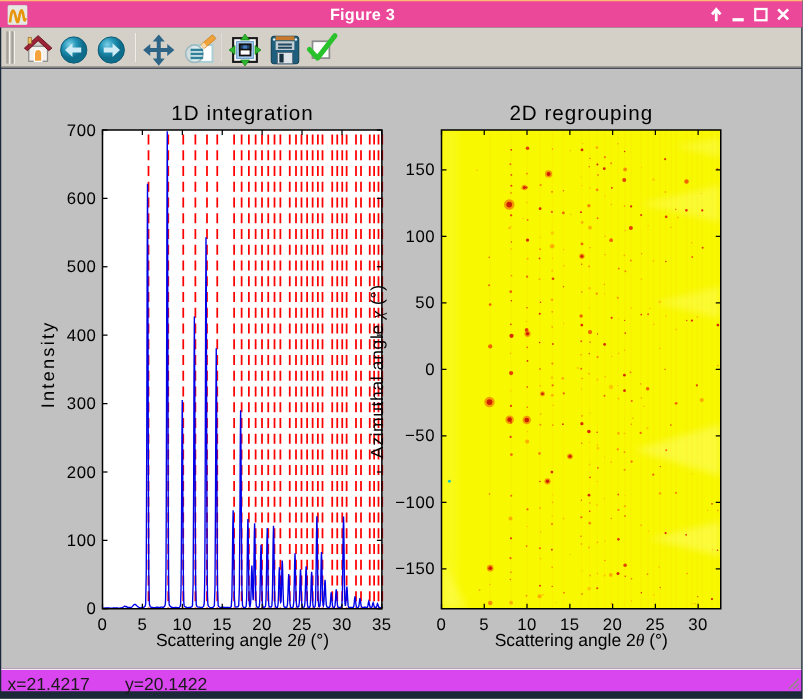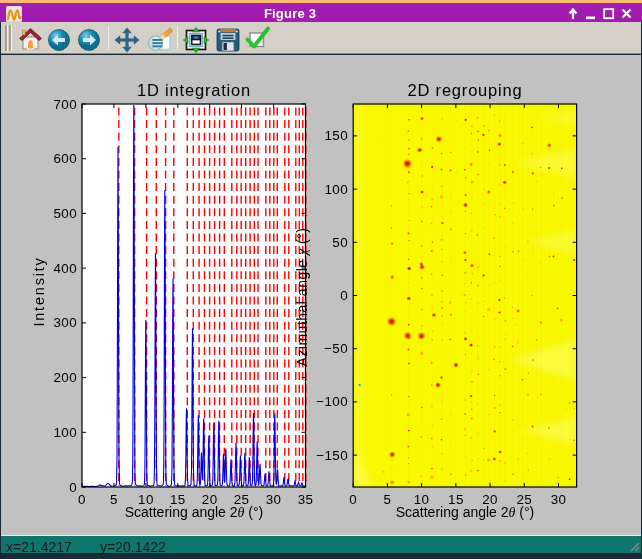--- a/index.html
+++ b/index.html
@@ -1,20 +1,20 @@
 <!DOCTYPE html>
 <html><head><meta charset="utf-8"><style>
 *{margin:0;padding:0;box-sizing:border-box}
 body{width:642px;height:559px;background:#1b2838;font-family:"Liberation Sans",sans-serif;position:relative;overflow:hidden}
-#titlebar{position:absolute;left:0;top:0;width:642px;height:22px;background:#a21caf;border-top:3px solid #fdba74}
+#titlebar{position:absolute;left:0;top:0;width:642px;height:22px;background:#ec4899;border-top:1px solid #fdba74}
 #title{position:absolute;left:0;top:3px;width:580px;text-align:center;color:#fff;font-size:13px;font-weight:bold;letter-spacing:.2px}
 #toolbar{position:absolute;left:1px;top:22px;width:640px;height:32px;background:#d4d0c8;border-bottom:1px solid #8f8b83}
 .sep{position:absolute;top:4px;width:1px;height:24px;background:#9a968e;border-right:1px solid #f0eee9}
 #canvas{position:absolute;left:1px;top:55px;width:640px;height:480px;background:#c1c1c1}
-#statusbar{position:absolute;left:1px;top:535px;width:640px;height:18px;background:#0f766e;border-top:1px solid #efede9;font-size:14px;color:#1a1a1a}
+#statusbar{position:absolute;left:1px;top:535px;width:640px;height:18px;background:#d946ef;border-top:1px solid #efede9;font-size:14px;color:#1a1a1a}
 svg text{font-family:"Liberation Sans",sans-serif}
 .tk{font-size:13.4px;letter-spacing:.4px;fill:#000}
 .lb{font-size:14px;fill:#000}
 .ttl{font-size:16.5px;letter-spacing:.8px;fill:#000}
 .it{font-family:"Liberation Serif",serif;font-style:italic}
 </style></head><body>
 <div id="titlebar">
 <svg width="16" height="16" style="position:absolute;left:6px;top:3px">
       <rect x="0" y="0" width="16" height="16" rx="1.5" fill="#e9e9e4" stroke="#b0b0ac" stroke-width="0.5"></rect>
       <path d="M2,14 C2.8,7 3.6,4.2 4.7,4.6 C5.8,5 6.4,9 7.3,12.5 C7.8,14.2 8.3,14.2 8.8,12.5 C9.6,9 10,4.8 11,4.4 C12,4 12.6,7.5 13.2,11 C13.6,13.2 14.3,12.6 14.6,10.5" fill="none" stroke="#e8940a" stroke-width="2.1"></path>

